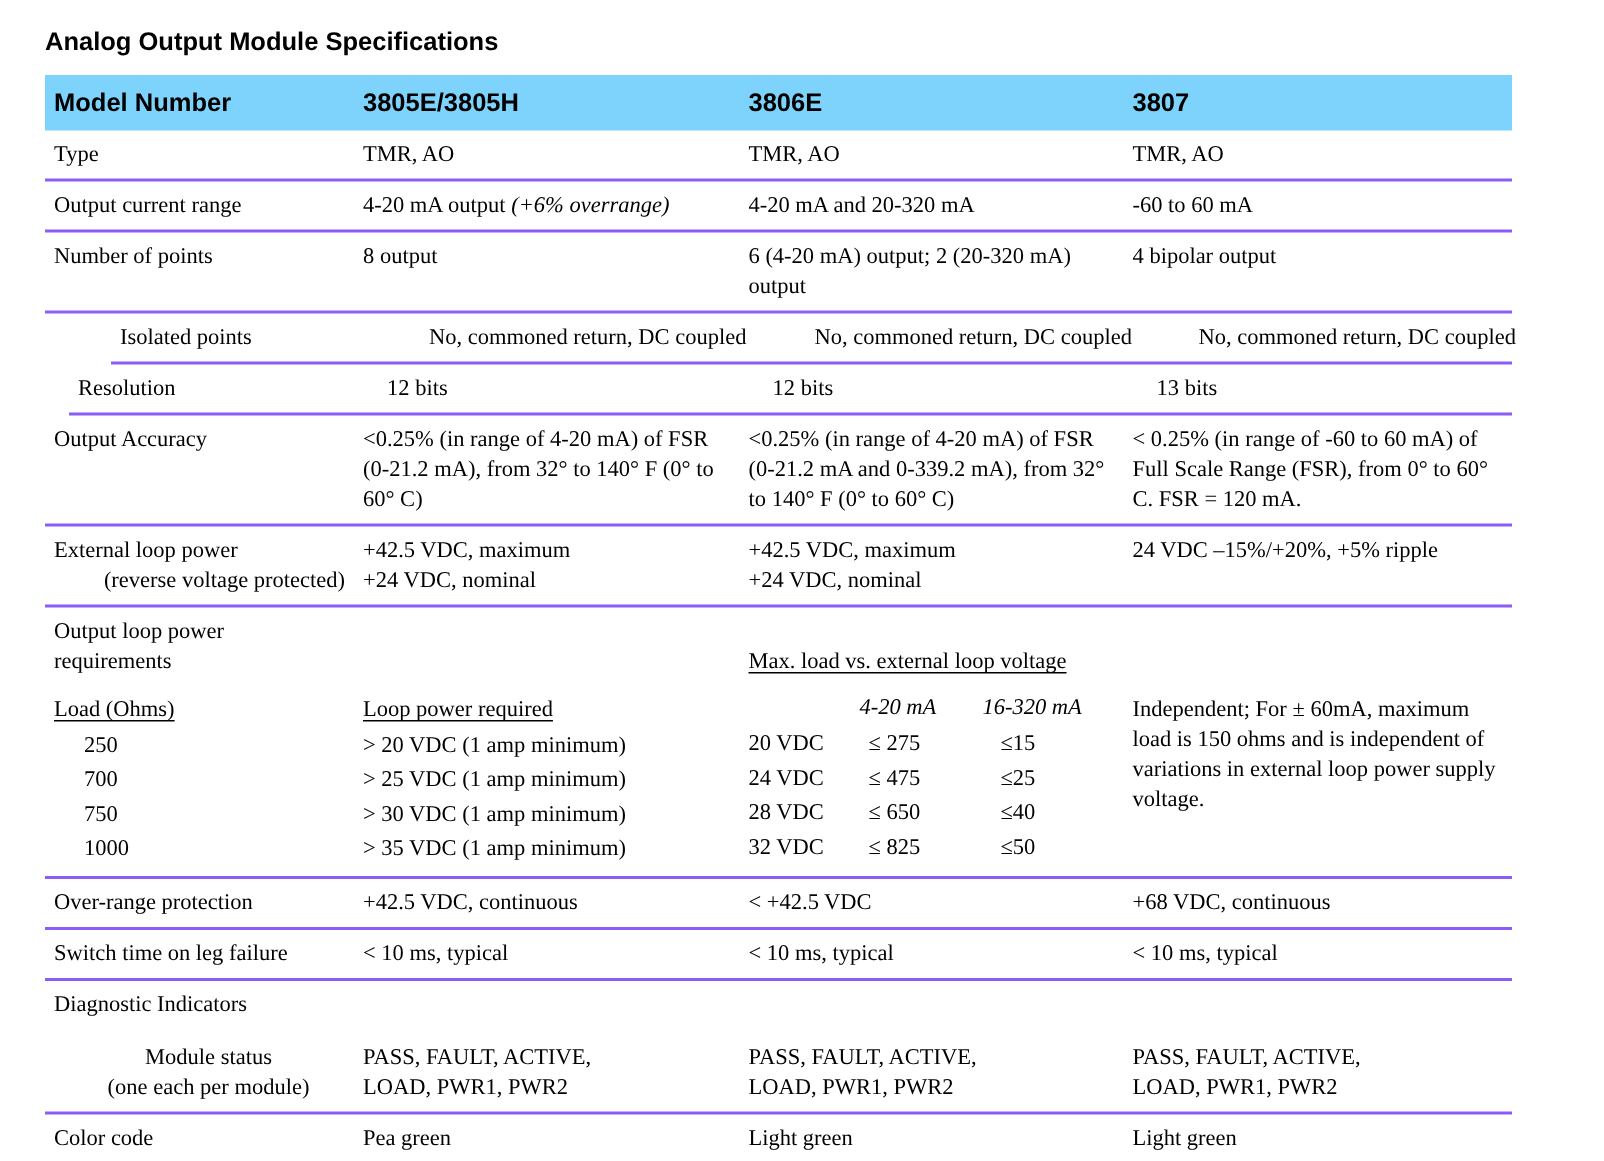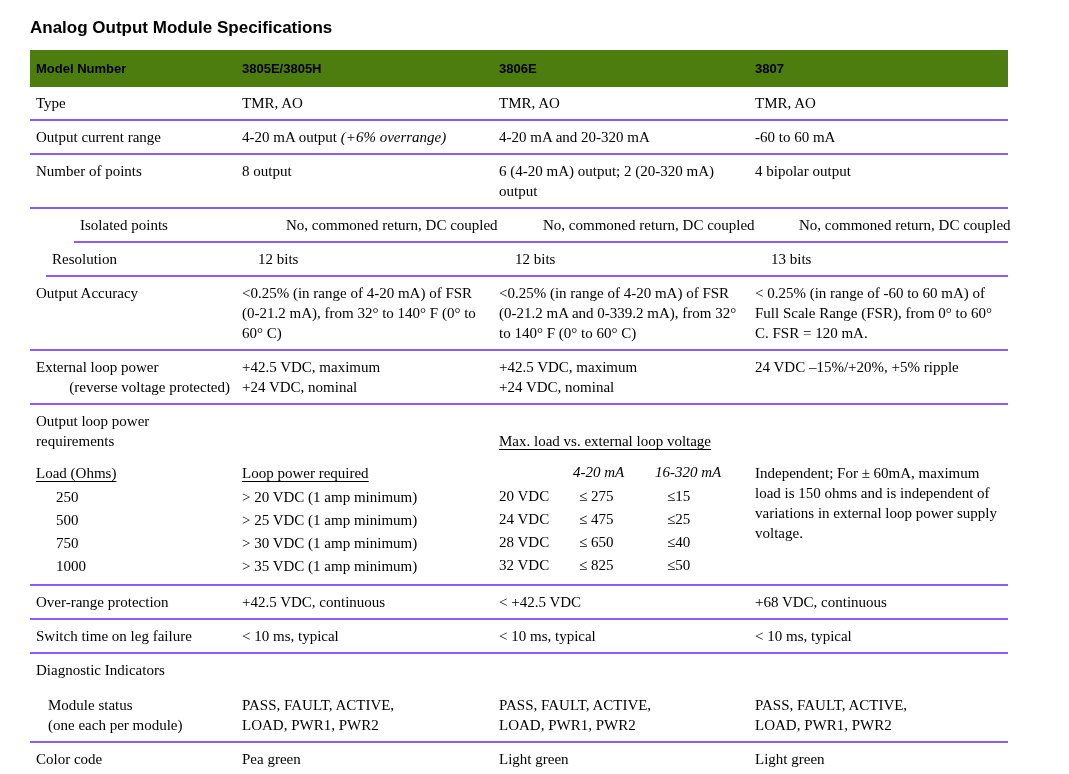--- a/index.html
+++ b/index.html
@@ -8,22 +8,22 @@
 
   .page { position:relative; width:1069px; height:774px; }
   .doc-title {
     position:absolute; left:30px; top:18px;
     font-family:"Liberation Sans", sans-serif; font-weight:bold; font-size:17px;
   }
   .spec-table { position:absolute; left:30px; top:50px; width:978px; }
 
   .thead {
     display:grid; grid-template-columns:210px 257px 256px 255px;
-    background:#4d7c0f; height:37px; align-items:center;
-    font-family:"Liberation Sans", sans-serif; font-weight:bold; font-size:13px;
+    background:#7dd3fc; height:37px; align-items:center;
+    font-family:"Liberation Sans", sans-serif; font-weight:bold; font-size:17px;
   }
   .thead .c { padding-left:2px; }
   .thead .c1 { padding-left:6px; }
 
   .trow {
     display:grid; grid-template-columns:210px 257px 256px 255px;
     border-bottom:2px solid #8b5cf6;
     line-height:20px;
   }
   .c { padding:6px 10px 6px 2px; }
@@ -56,21 +56,21 @@
   .lp-reqs div:first-child { margin-top:3px; }
   .lp-maxhead { margin-top:20px; display:inline-block; }
   .mini-table { margin-top:11px; }
   .mg-row { display:grid; grid-template-columns:74px 82px 88px; line-height:23px; }
   .mg-head { line-height:20px; margin-bottom:3px; }
   .mg-b .val { padding-left:6px; }
   .mg-c .val { padding-left:12px; }
   .lp-independent { margin-top:52px; }
 
   
-  .diag-sub { margin-top:15px; }
+  .diag-sub { margin-top:15px;text-align:center; }
   .val2l { margin-top:35px; }
 </style>
 </head>
 <body>
 
 <div class="page">
 
   <div class="doc-title">Analog Output Module Specifications</div>
 
   <div class="spec-table">
@@ -140,21 +140,21 @@
       <div class="c">24 VDC –15%/+20%, +5% ripple</div>
     </div>
 
     <div class="trow r-looppower">
       <div class="c c1">
         <div>Output loop power</div>
         <div>requirements</div>
         <div class="lp-loadhead"><span class="ul">Load (Ohms)</span></div>
         <div class="lp-loads">
           <div>250</div>
-          <div>500</div>
+          <div>700</div>
           <div>750</div>
           <div>1000</div>
         </div>
       </div>
       <div class="c">
         <div class="lp-reqhead"><span class="ul">Loop power required</span></div>
         <div class="lp-reqs">
           <div>&gt; 20 VDC (1 amp minimum)</div>
           <div>&gt; 25 VDC (1 amp minimum)</div>
           <div>&gt; 30 VDC (1 amp minimum)</div>

